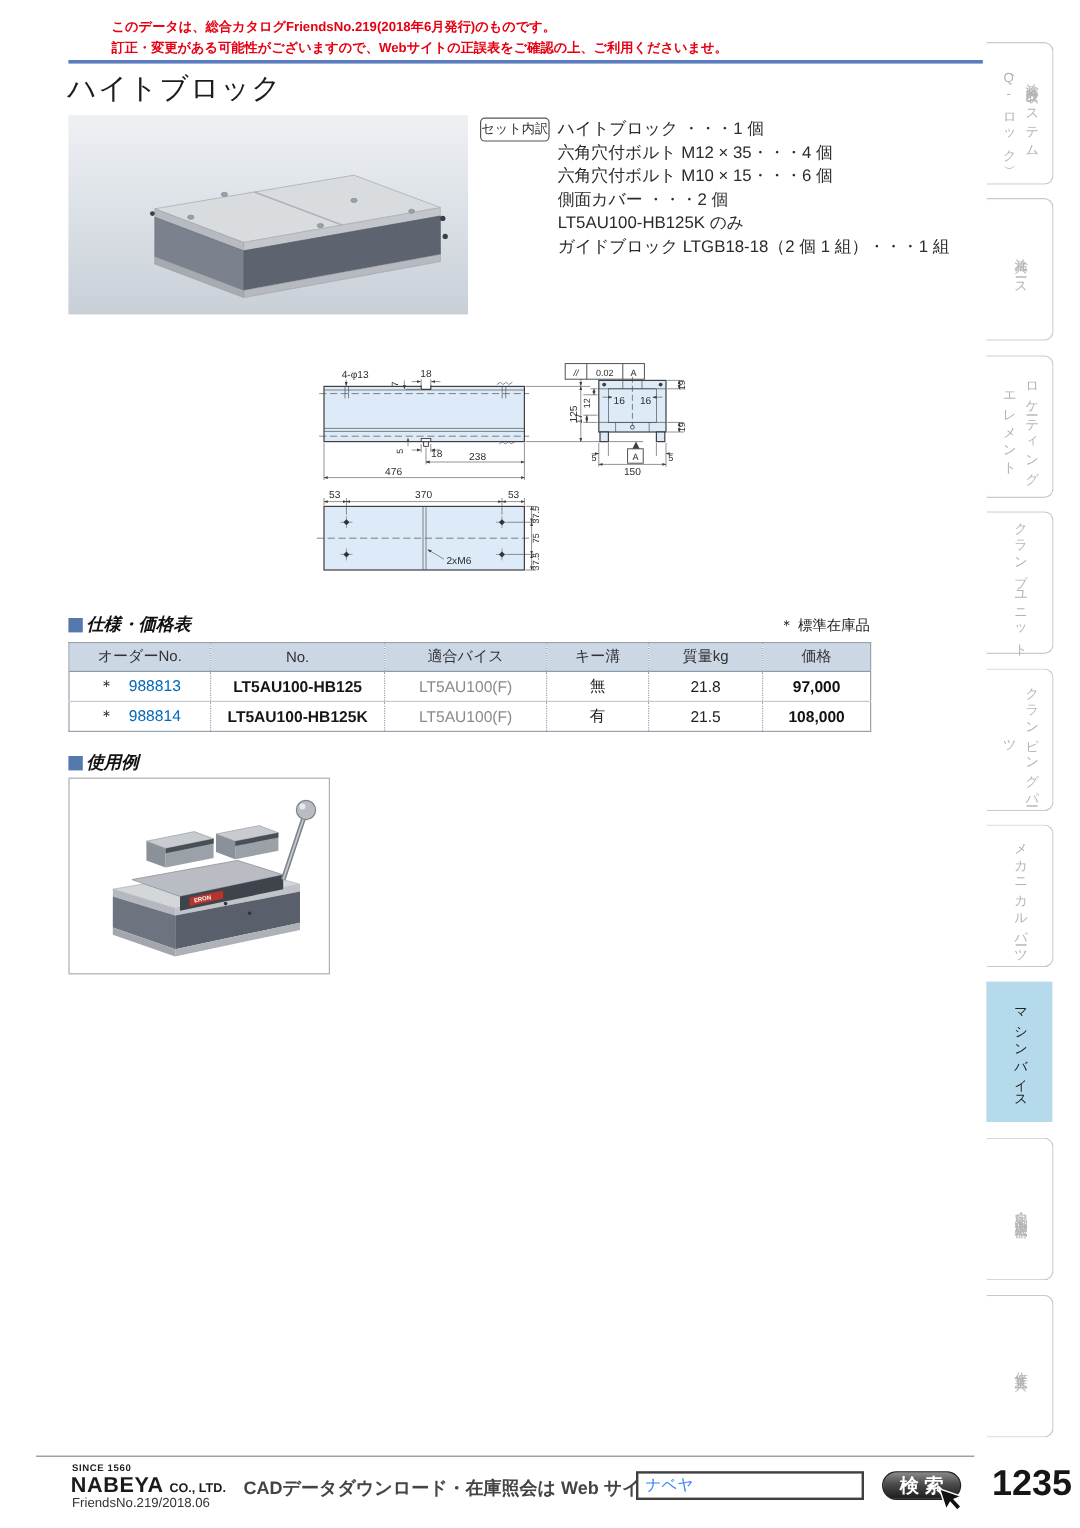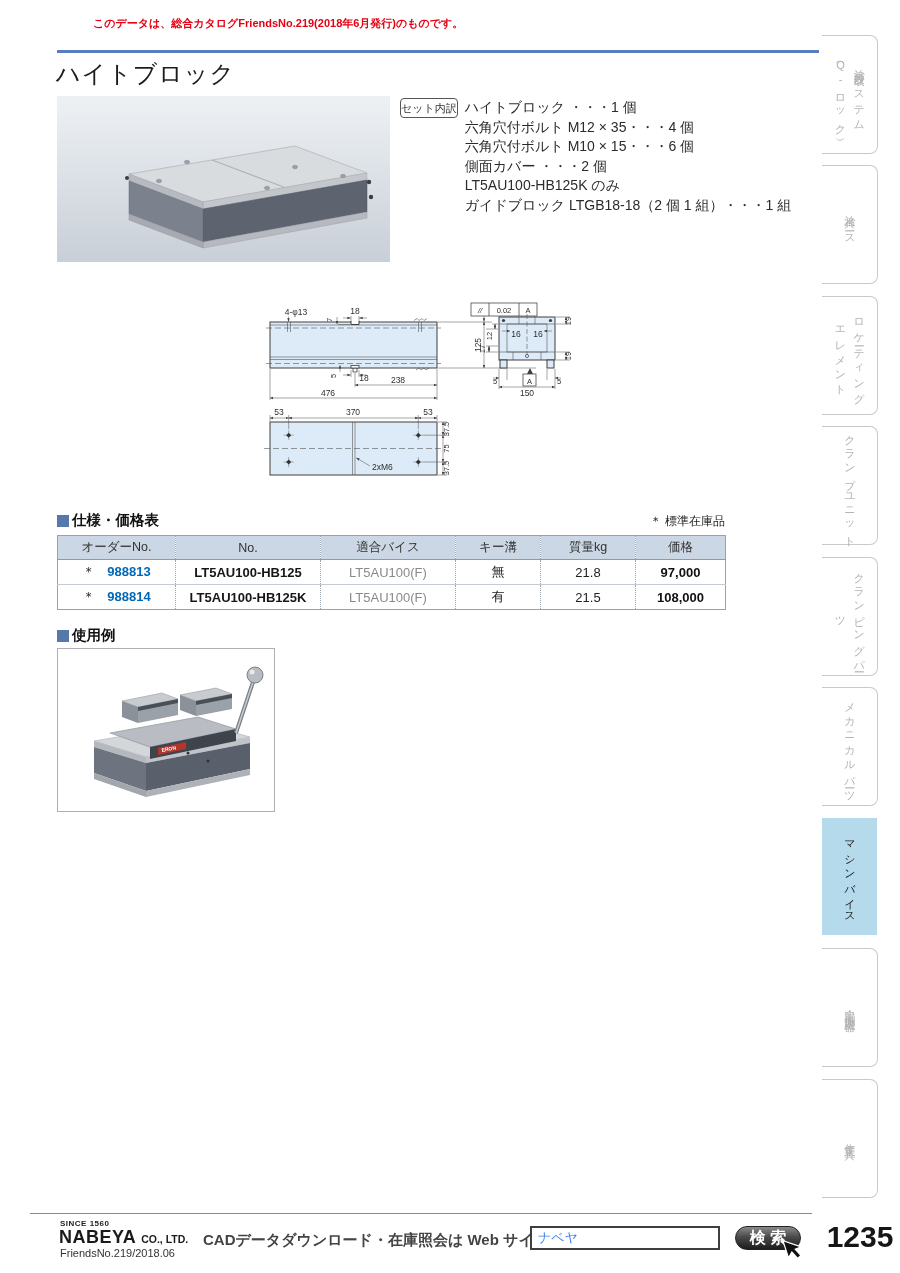--- a/index.html
+++ b/index.html
@@ -18,32 +18,32 @@
   .set-label{border:1px solid #555;border-radius:4px;font-size:11px;padding:2px 0;height:14px;
      line-height:14px;white-space:nowrap;color:#333;}
   .set-items div{line-height:19.5px;white-space:nowrap;}
   
   .drawing{position:absolute;left:252px;top:288px;width:492px;height:215px;}
   .dt{font-size:8.5px;fill:#2e2e2e;font-family:"Liberation Sans",sans-serif;}
   .dts{font-size:7.5px;fill:#2e2e2e;font-family:"Liberation Sans",sans-serif;}
   
   .spec-head{position:absolute;left:57px;top:511px;width:668px;display:flex;
      justify-content:space-between;align-items:flex-end;}
-  .sec-title{font-size:14.5px;font-weight:bold;color:#111;display:flex;align-items:center;gap:3px;}
+  .sec-title{font-size:14.5px;font-weight:bold;color:#111;display:flex;align-items:center;gap:3px;font-style:italic;}
   .sec-sq{display:inline-block;width:12px;height:12px;background:#5578ad;}
   .stock-note{font-size:12px;color:#222;margin-left:12px;}
   table.spec{position:absolute;left:57px;top:535px;width:668px;border-collapse:collapse;
      table-layout:fixed;font-size:13px;border:1px solid #98a2ac;}
   table.spec td{text-align:center;height:21px;border-left:1px dotted #9aa4ae;overflow:hidden;white-space:nowrap;}
   table.spec td:first-child{border-left:none;}
   table.spec tr.hd td{background:#cbd7e4;color:#333;border-bottom:1px solid #8e9aa6;font-size:12.5px;}
   table.spec tr.bd td{height:22px;border-bottom:1px solid #c3cad1;}
   table.spec tr.bd:last-child td{border-bottom:none;}
   .star{color:#222;}
-  .ordno{color:#0068b7;font-weight:bold;margin-left:12px;}
+  .ordno{color:#0068b7;font-weight:normal;margin-left:12px;}
   .pno{font-weight:bold;color:#161616;}
   .vise-c{color:#8a8a8a;}
   .price{font-weight:bold;color:#111;}
   
   .usage-head{position:absolute;left:57px;top:626px;}
   .usage-photo{position:absolute;left:57px;top:648px;width:216px;height:162px;
      border:1px solid #b0b0b0;background:#fff;}
   
   .tab{position:absolute;left:822px;width:55px;height:117px;
      border-top:1px solid #c9c9c9;border-right:1px solid #c9c9c9;border-bottom:1px solid #c9c9c9;
@@ -72,20 +72,21 @@
   .page-number{position:absolute;left:820px;top:1220px;width:80px;text-align:center;
      font-size:30px;font-weight:bold;color:#161616;}
 </style>
 </head>
 <body>
 
 <div id="page">
 
   <div class="notice">
     <div>このデータは、総合カタログFriendsNo.219(2018年6月発行)のものです。</div>
+    <div>訂正・変更がある可能性がございますので、Webサイトの正誤表をご確認の上、ご利用くださいませ。</div>
   </div>
   <div class="blue-rule"></div>
 
   <div class="page-title">ハイトブロック</div>
 
   <div class="product-photo">
     <svg width="333" height="166" viewBox="0 0 333 166">
       <polygon points="72,78 238,50 310,77 146,106" fill="#d9dcdf" stroke="#b2b6bb" stroke-width="0.8"></polygon>
       <line x1="155" y1="64" x2="228" y2="91.5" stroke="#aeb2b7" stroke-width="1.2"></line>
       <polygon points="146,106 310,77 310,84 146,113" fill="#c3c7cc" stroke="#a8acb1" stroke-width="0.5"></polygon>

